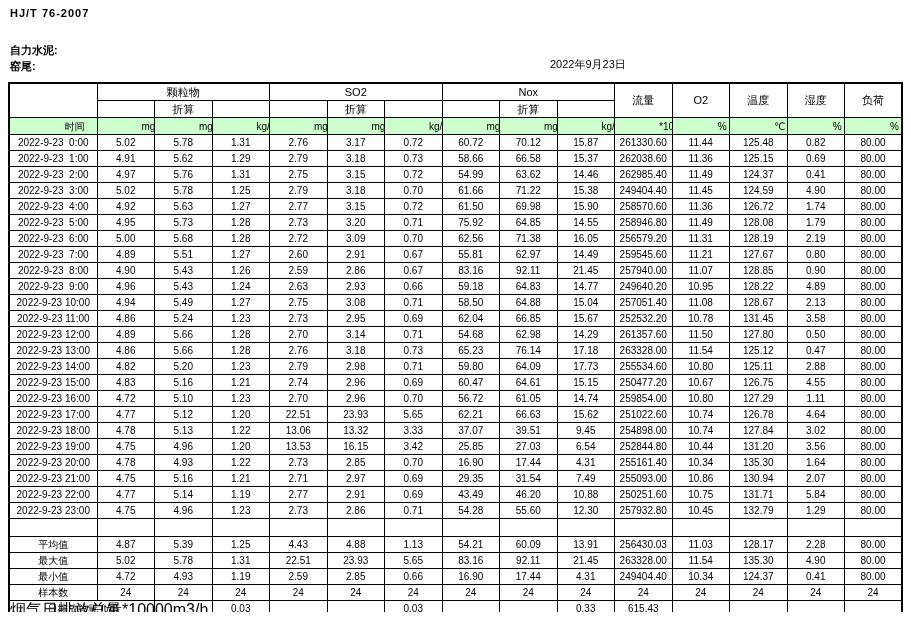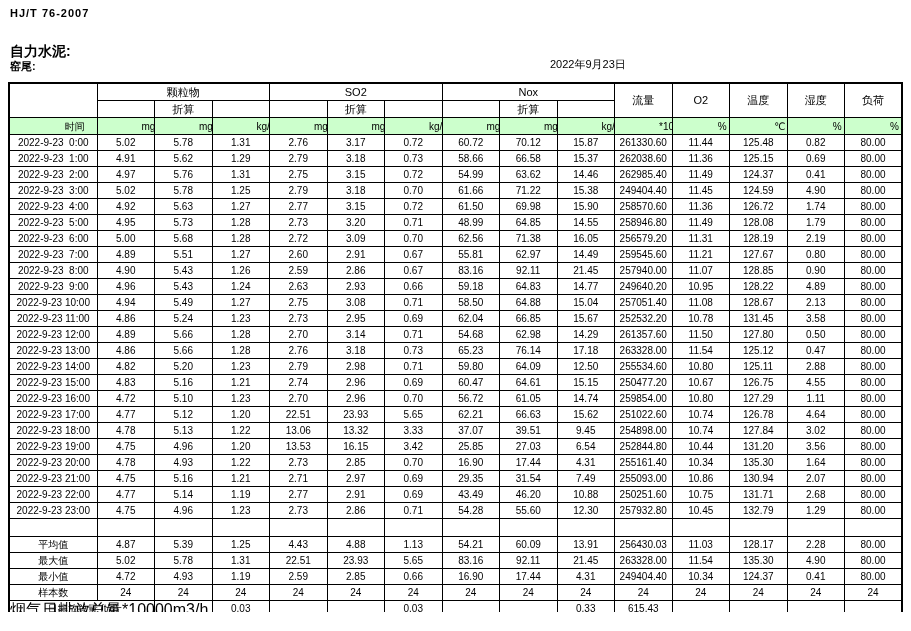--- a/index.html
+++ b/index.html
@@ -1,20 +1,20 @@
 <!DOCTYPE html>
 <html><head>
 <meta charset="utf-8">
 <style>
   html,body{margin:0;padding:0;background:#ffffff;}
   body{width:911px;height:631px;font-family:"Liberation Sans","DejaVu Sans",sans-serif;color:#000;}
   .page{position:relative;width:911px;height:612px;overflow:hidden;background:#fff;}
   .std-code{position:absolute;left:10px;top:7px;font-size:11px;font-weight:bold;letter-spacing:1px;}
   .doc-title{position:absolute;left:0;top:24px;width:895px;text-align:center;font-size:14px;font-weight:bold;}
-  .company{position:absolute;left:10px;top:43px;font-size:14px;font-weight:bold;}
+  .company{position:absolute;left:10px;top:43px;font-size:11px;font-weight:bold;}
   .site{position:absolute;left:10px;top:59px;font-size:11px;font-weight:bold;}
   .report-date{position:absolute;left:550px;top:57px;font-size:11px;}
   .tbl-wrap{position:absolute;left:8px;top:82px;}
   table{border-collapse:collapse;table-layout:fixed;width:895px;border:2px solid #000;}
   td{border:1px solid #000;text-align:center;vertical-align:middle;padding:0 1px;font-size:10px;
      height:15px;line-height:13px;overflow:hidden;white-space:nowrap;}
   thead td{height:16px;font-size:11px;}
   tr.unit-row td{font-size:10px;padding-left:44px;}
   td.time-cell{white-space:pre;}
   td.label-cell{text-align:center;}
@@ -180,21 +180,21 @@
             <td>80.00</td>
           </tr>
           <tr>
             <td class="time-cell">2022-9-23  5:00</td>
             <td>4.95</td>
             <td>5.73</td>
             <td>1.28</td>
             <td>2.73</td>
             <td>3.20</td>
             <td>0.71</td>
-            <td>48.99</td>
+            <td>75.92</td>
             <td>64.85</td>
             <td>14.55</td>
             <td>258946.80</td>
             <td>11.49</td>
             <td>128.08</td>
             <td>1.79</td>
             <td>80.00</td>
           </tr>
           <tr>
             <td class="time-cell">2022-9-23  6:00</td>
@@ -335,21 +335,21 @@
           <tr>
             <td class="time-cell">2022-9-23 14:00</td>
             <td>4.82</td>
             <td>5.20</td>
             <td>1.23</td>
             <td>2.79</td>
             <td>2.98</td>
             <td>0.71</td>
             <td>59.80</td>
             <td>64.09</td>
-            <td>12.50</td>
+            <td>17.73</td>
             <td>255534.60</td>
             <td>10.80</td>
             <td>125.11</td>
             <td>2.88</td>
             <td>80.00</td>
           </tr>
           <tr>
             <td class="time-cell">2022-9-23 15:00</td>
             <td>4.83</td>
             <td>5.16</td>
@@ -475,21 +475,21 @@
             <td>1.19</td>
             <td>2.77</td>
             <td>2.91</td>
             <td>0.69</td>
             <td>43.49</td>
             <td>46.20</td>
             <td>10.88</td>
             <td>250251.60</td>
             <td>10.75</td>
             <td>131.71</td>
-            <td>2.68</td>
+            <td>5.84</td>
             <td>80.00</td>
           </tr>
           <tr>
             <td class="time-cell">2022-9-23 23:00</td>
             <td>4.75</td>
             <td>4.96</td>
             <td>1.23</td>
             <td>2.73</td>
             <td>2.86</td>
             <td>0.71</td>

